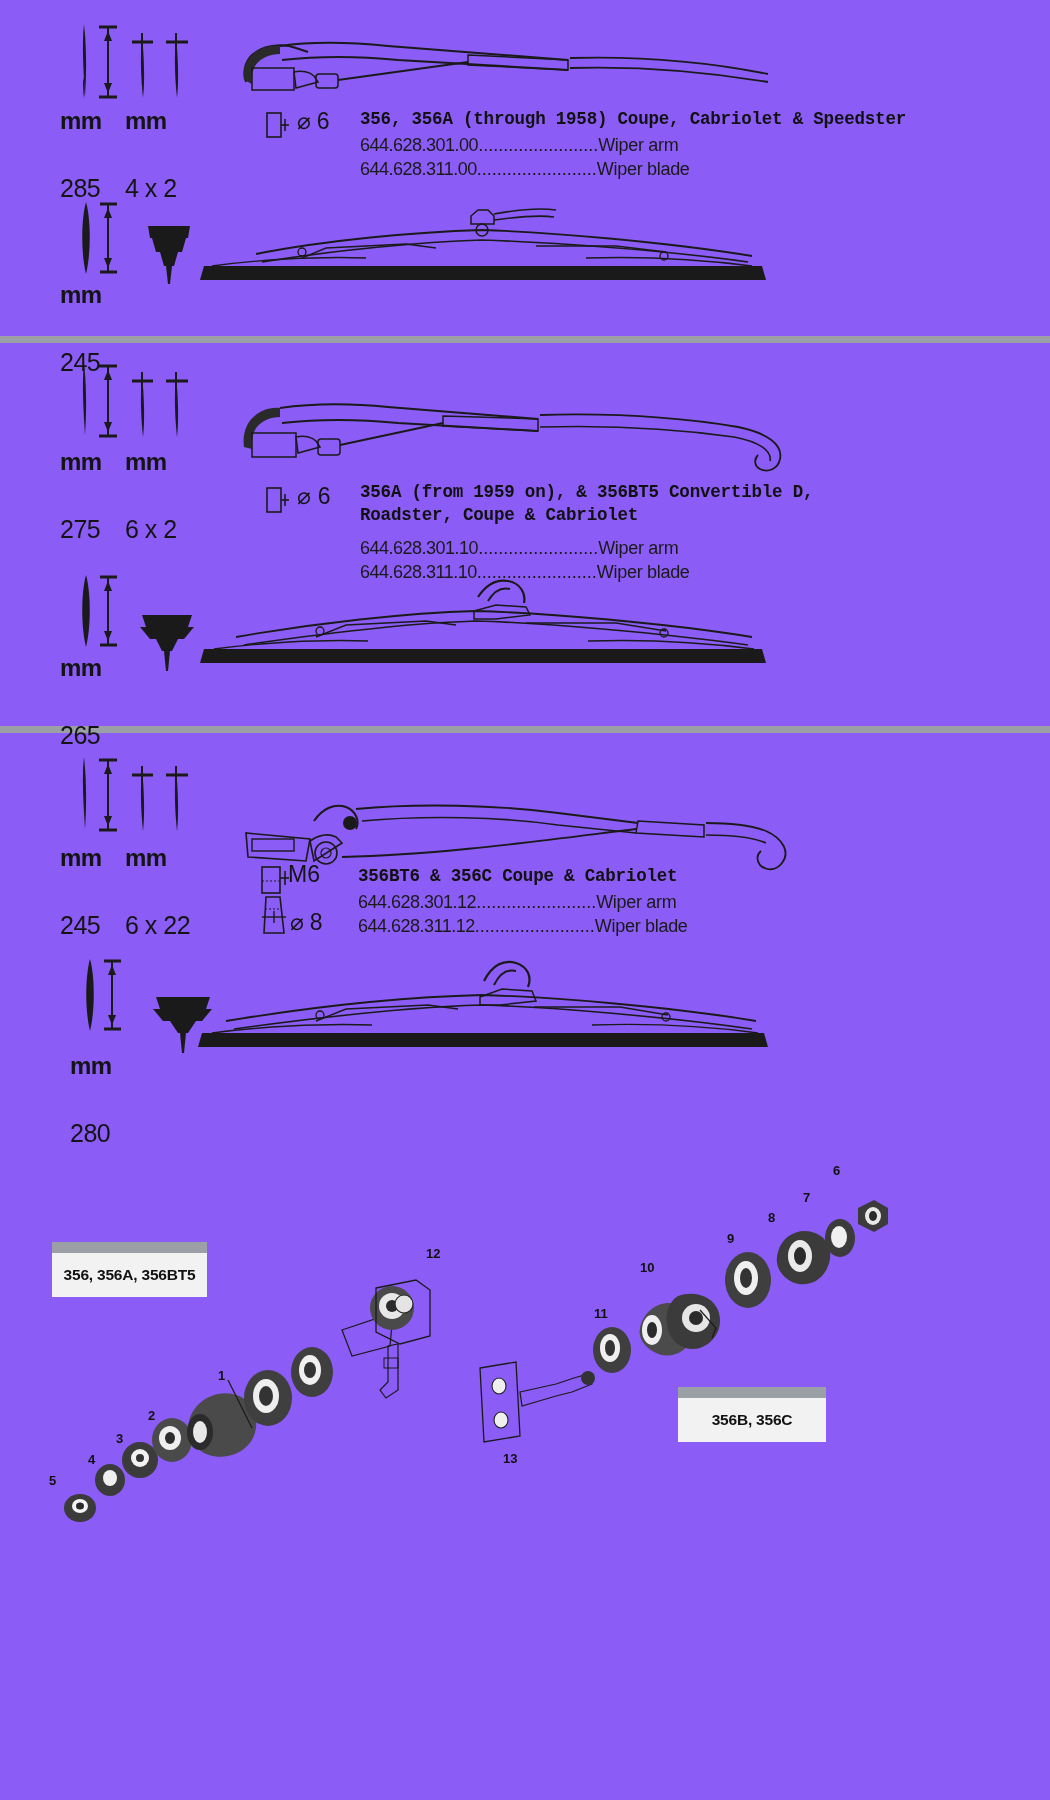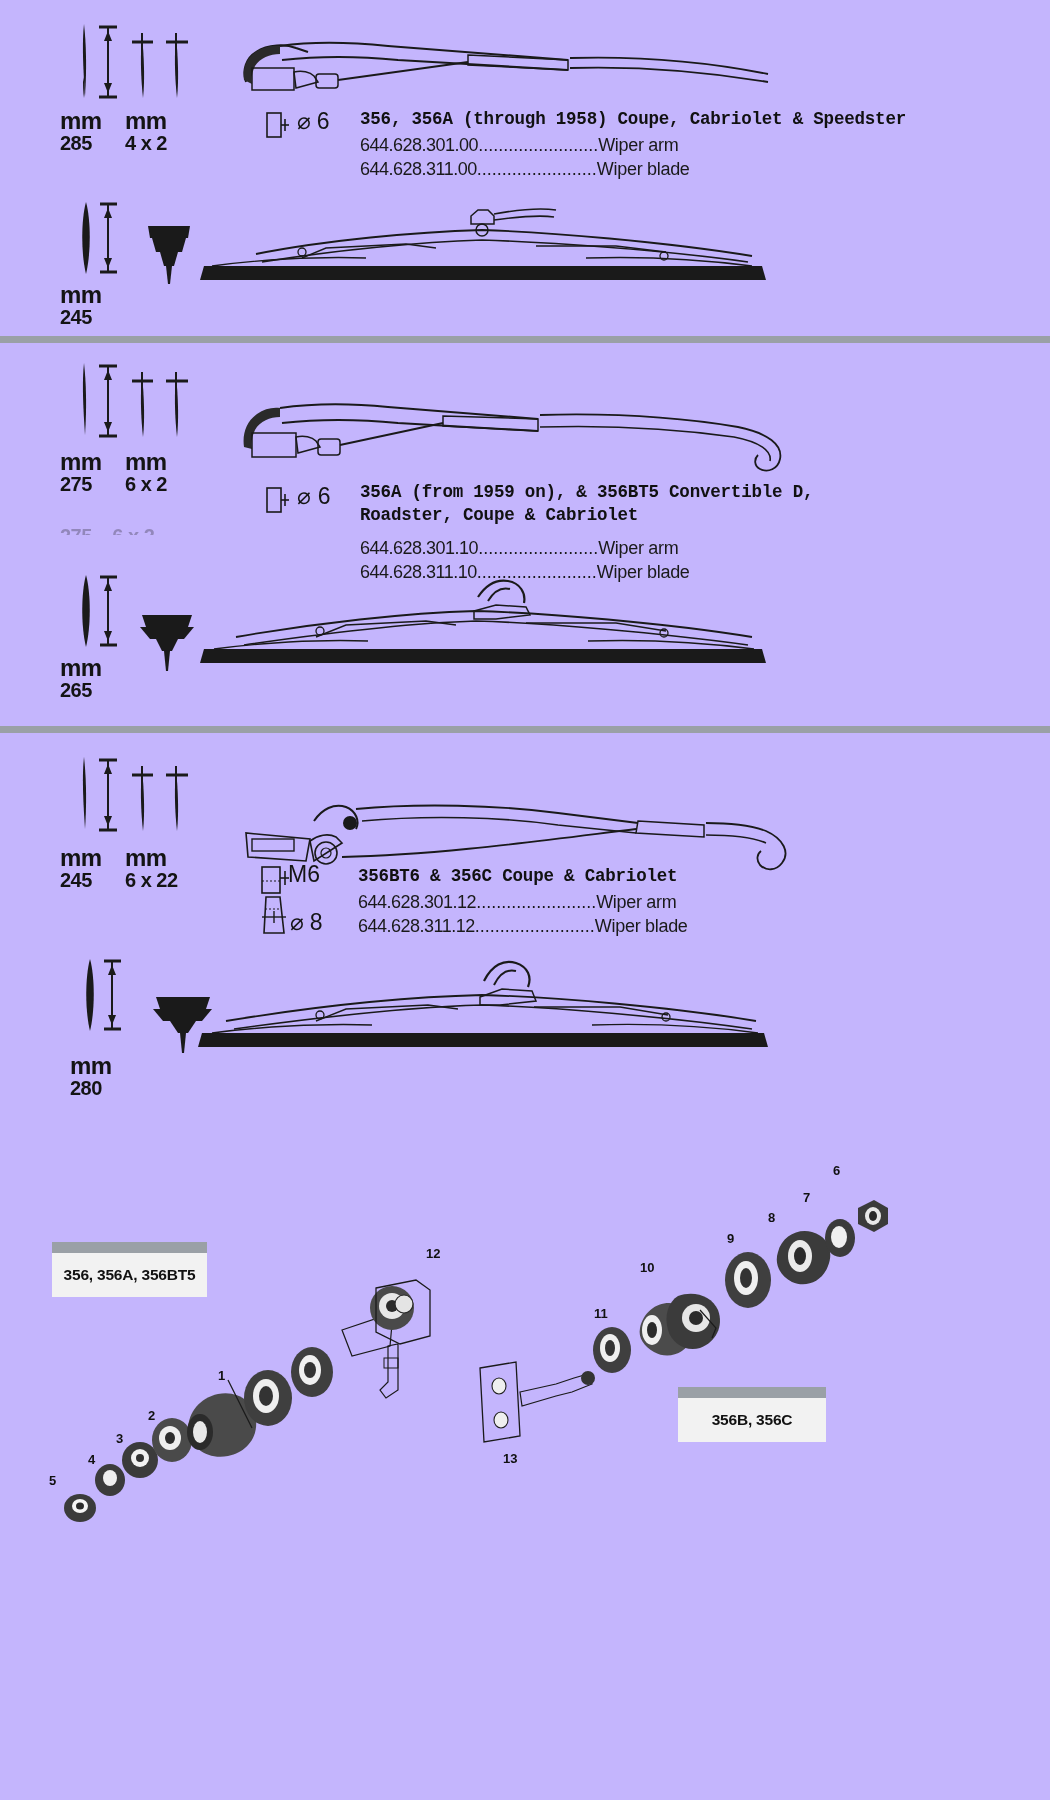--- a/index.html
+++ b/index.html
@@ -4,42 +4,42 @@
 <style>
   html,body{margin:0;padding:0;}
   body{
     width:1050px;height:1800px;
     background:#ffffff;
     font-family:"Liberation Sans", sans-serif;
     color:#1a1a1a;
     position:relative;
     overflow:hidden;
   }
-  .page{position:relative;width:1050px;height:1800px;background:#c4b5fd;}
+  .page{position:relative;width:1050px;height:1800px;background:#8b5cf6;}
 
   
   .divider{
     position:absolute;left:0;width:1050px;height:7px;
     background:#9aa0a6;
   }
 
   
   .abs{position:absolute;}
 
   
   .mm-label{
     font-weight:bold;
     font-size:25px;
     letter-spacing:-0.5px;
     line-height:1.05;
     text-align:left;
     color:#141414;
   }
   .mm-unit{font-size:24px;font-weight:bold;display:block;}
-  .mm-val{font-size:20px;font-weight:bold;display:block;}
+  .mm-val{font-size:25px;font-weight:normal;display:block;margin-top:42px;}
 
   
   .spec-title{
     font-weight:bold;font-size:17.5px;line-height:1.32;
     color:#111;letter-spacing:-0.2px;font-family:Liberation Mono, monospace;
   }
   .spec-line{
     font-size:18px;line-height:1.33;color:#1a1a1a;
     white-space:nowrap;letter-spacing:-0.3px;
   }

